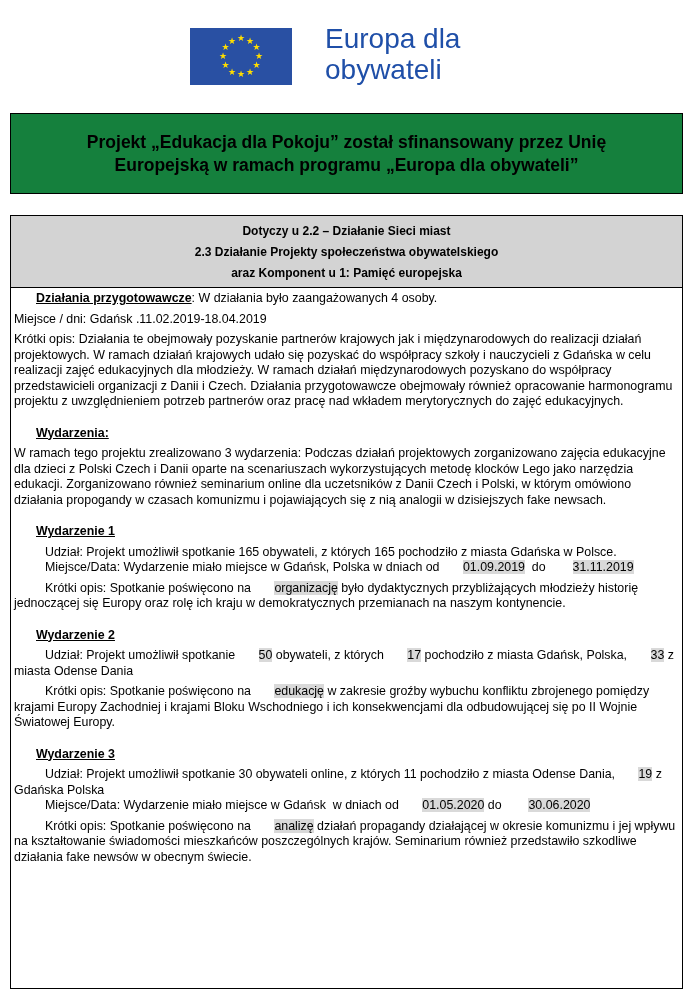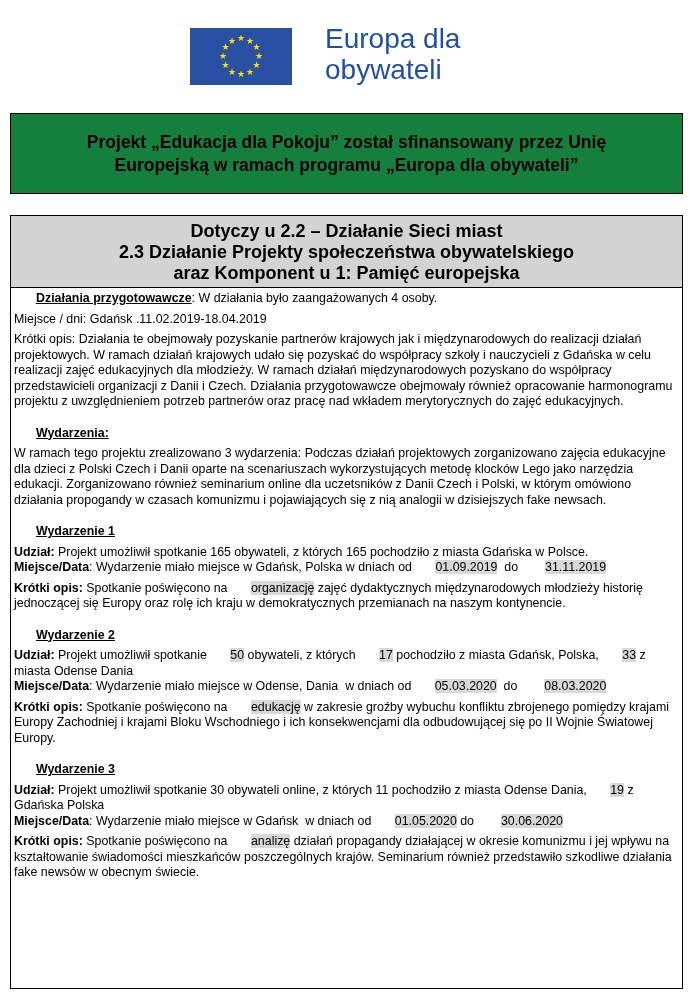--- a/index.html
+++ b/index.html
@@ -8,27 +8,27 @@
   .logo { position: absolute; left: 190px; top: 28px; display: flex; align-items: flex-start; }
   .flag { width: 102px; height: 57px; background: #2950a3; position: relative; }
   .flag svg { position: absolute; left: 0; top: 0; }
   .logo-text { margin-left: 33px; margin-top: -5px; color: #1f4fa8; font-size: 28px; line-height: 31px; font-family: "Liberation Sans", sans-serif; }
 
   .title-box { position: absolute; left: 10px; top: 113px; width: 671px; height: 79px; border: 1px solid #000; background: #15803d; box-sizing: content-box; display: flex; align-items: center; justify-content: center; text-align: center; }
   .title-box .title { font-weight: bold; font-size: 17.5px; line-height: 23px; }
 
   .main-box { position: absolute; left: 10px; top: 215px; width: 671px; height: 772px; border: 1px solid #000; }
   .section-header { background: #d3d3d3; border-bottom: 1px solid #000; height: 72px; text-align: center; padding-top: 5px; box-sizing: border-box; }
-  .section-header div { font-weight: bold; font-size: 18px; line-height: 21px; }
+  .section-header div { font-weight: bold; font-size: 12px; line-height: 21px; }
 
   .content { padding: 3px 3px 0 3px; font-size: 12.4px; line-height: 15.5px; }
   .content p { margin: 0; }
   .sp4 { margin-top: 5px !important; }
   .u { text-decoration: underline; font-weight: bold; padding-left: 22px; }
-  .b { font-weight: bold; }
+  .b { font-weight: normal; margin-left: 31px; }
   .hl { background: #d9d9d9; margin-left: 20px; }
   .gap { height: 16px; }
 </style>
 </head>
 <body>
 
 <div class="logo">
   <div class="flag">
     <svg width="102" height="57" viewBox="0 0 102 57">
       <g fill="#ffdd00">
@@ -75,28 +75,27 @@
 
     <div class="gap"></div>
     <p><span class="u">Wydarzenia:</span></p>
     <p class="sp4">W ramach tego projektu zrealizowano 3 wydarzenia: Podczas działań projektowych zorganizowano zajęcia edukacyjne dla dzieci z Polski Czech i Danii oparte na scenariuszach wykorzystujących metodę klocków Lego jako narzędzia edukacji. Zorganizowano również seminarium online dla uczetsników z Danii Czech i Polski, w którym omówiono działania propogandy w czasach komunizmu i pojawiających się z nią analogii w dzisiejszych fake newsach.</p>
 
     <div class="gap"></div>
     <div>
       <p><span class="u">Wydarzenie 1</span></p>
       <p class="sp4"><span class="b">Udział:</span><span> Projekt umożliwił spotkanie 165 obywateli, z których 165 pochodziło z miasta Gdańska w Polsce.</span></p>
       <p><span class="b">Miejsce/Data</span><span>: Wydarzenie miało miejsce w Gdańsk, Polska w dniach od </span><span class="hl">01.09.2019</span><span style="white-space:pre">  do  </span><span class="hl">31.11.2019</span></p>
-      <p class="sp4"><span class="b">Krótki opis:</span><span> Spotkanie poświęcono na </span><span class="hl">organizację</span><span> zajęć dydaktycznych międzynarodowych młodzieży historię jednoczącej się Europy oraz rolę ich kraju w demokratycznych przemianach na naszym kontynencie.</span></p>
+      <p class="sp4"><span class="b">Krótki opis:</span><span> Spotkanie poświęcono na </span><span class="hl">organizację</span><span> było dydaktycznych przybliżających młodzieży historię jednoczącej się Europy oraz rolę ich kraju w demokratycznych przemianach na naszym kontynencie.</span></p>
     </div>
 
     <div class="gap"></div>
     <div>
       <p><span class="u">Wydarzenie 2</span></p>
       <p class="sp4"><span class="b">Udział:</span><span> Projekt umożliwił spotkanie </span><span class="hl">50</span><span> obywateli, z których </span><span class="hl">17</span><span> pochodziło z miasta Gdańsk, Polska, </span><span class="hl">33</span><span> z miasta Odense Dania</span></p>
-      <p><span class="b">Miejsce/Data</span><span style="white-space:pre">: Wydarzenie miało miejsce w Odense, Dania  w dniach od </span><span class="hl">05.03.2020</span><span style="white-space:pre">  do  </span><span class="hl">08.03.2020</span></p>
       <p class="sp4"><span class="b">Krótki opis:</span><span> Spotkanie poświęcono na </span><span class="hl">edukację</span><span> w zakresie groźby wybuchu konfliktu zbrojenego pomiędzy krajami Europy Zachodniej i krajami Bloku Wschodniego i ich konsekwencjami dla odbudowującej się po II Wojnie Światowej Europy.</span></p>
     </div>
 
     <div class="gap"></div>
     <div>
       <p><span class="u">Wydarzenie 3</span></p>
       <p class="sp4"><span class="b">Udział:</span><span> Projekt umożliwił spotkanie 30 obywateli online, z których 11 pochodziło z miasta Odense Dania, </span><span class="hl">19</span><span> z Gdańska Polska</span></p>
       <p><span class="b">Miejsce/Data</span><span style="white-space:pre">: Wydarzenie miało miejsce w Gdańsk  w dniach od </span><span class="hl">01.05.2020</span><span style="white-space:pre"> do  </span><span class="hl">30.06.2020</span></p>
       <p class="sp4"><span class="b">Krótki opis:</span><span> Spotkanie poświęcono na </span><span class="hl">analizę</span><span> działań propagandy działającej w okresie komunizmu i jej wpływu na kształtowanie świadomości mieszkańców poszczególnych krajów. Seminarium również przedstawiło szkodliwe działania fake newsów w obecnym świecie.</span></p>
     </div>

